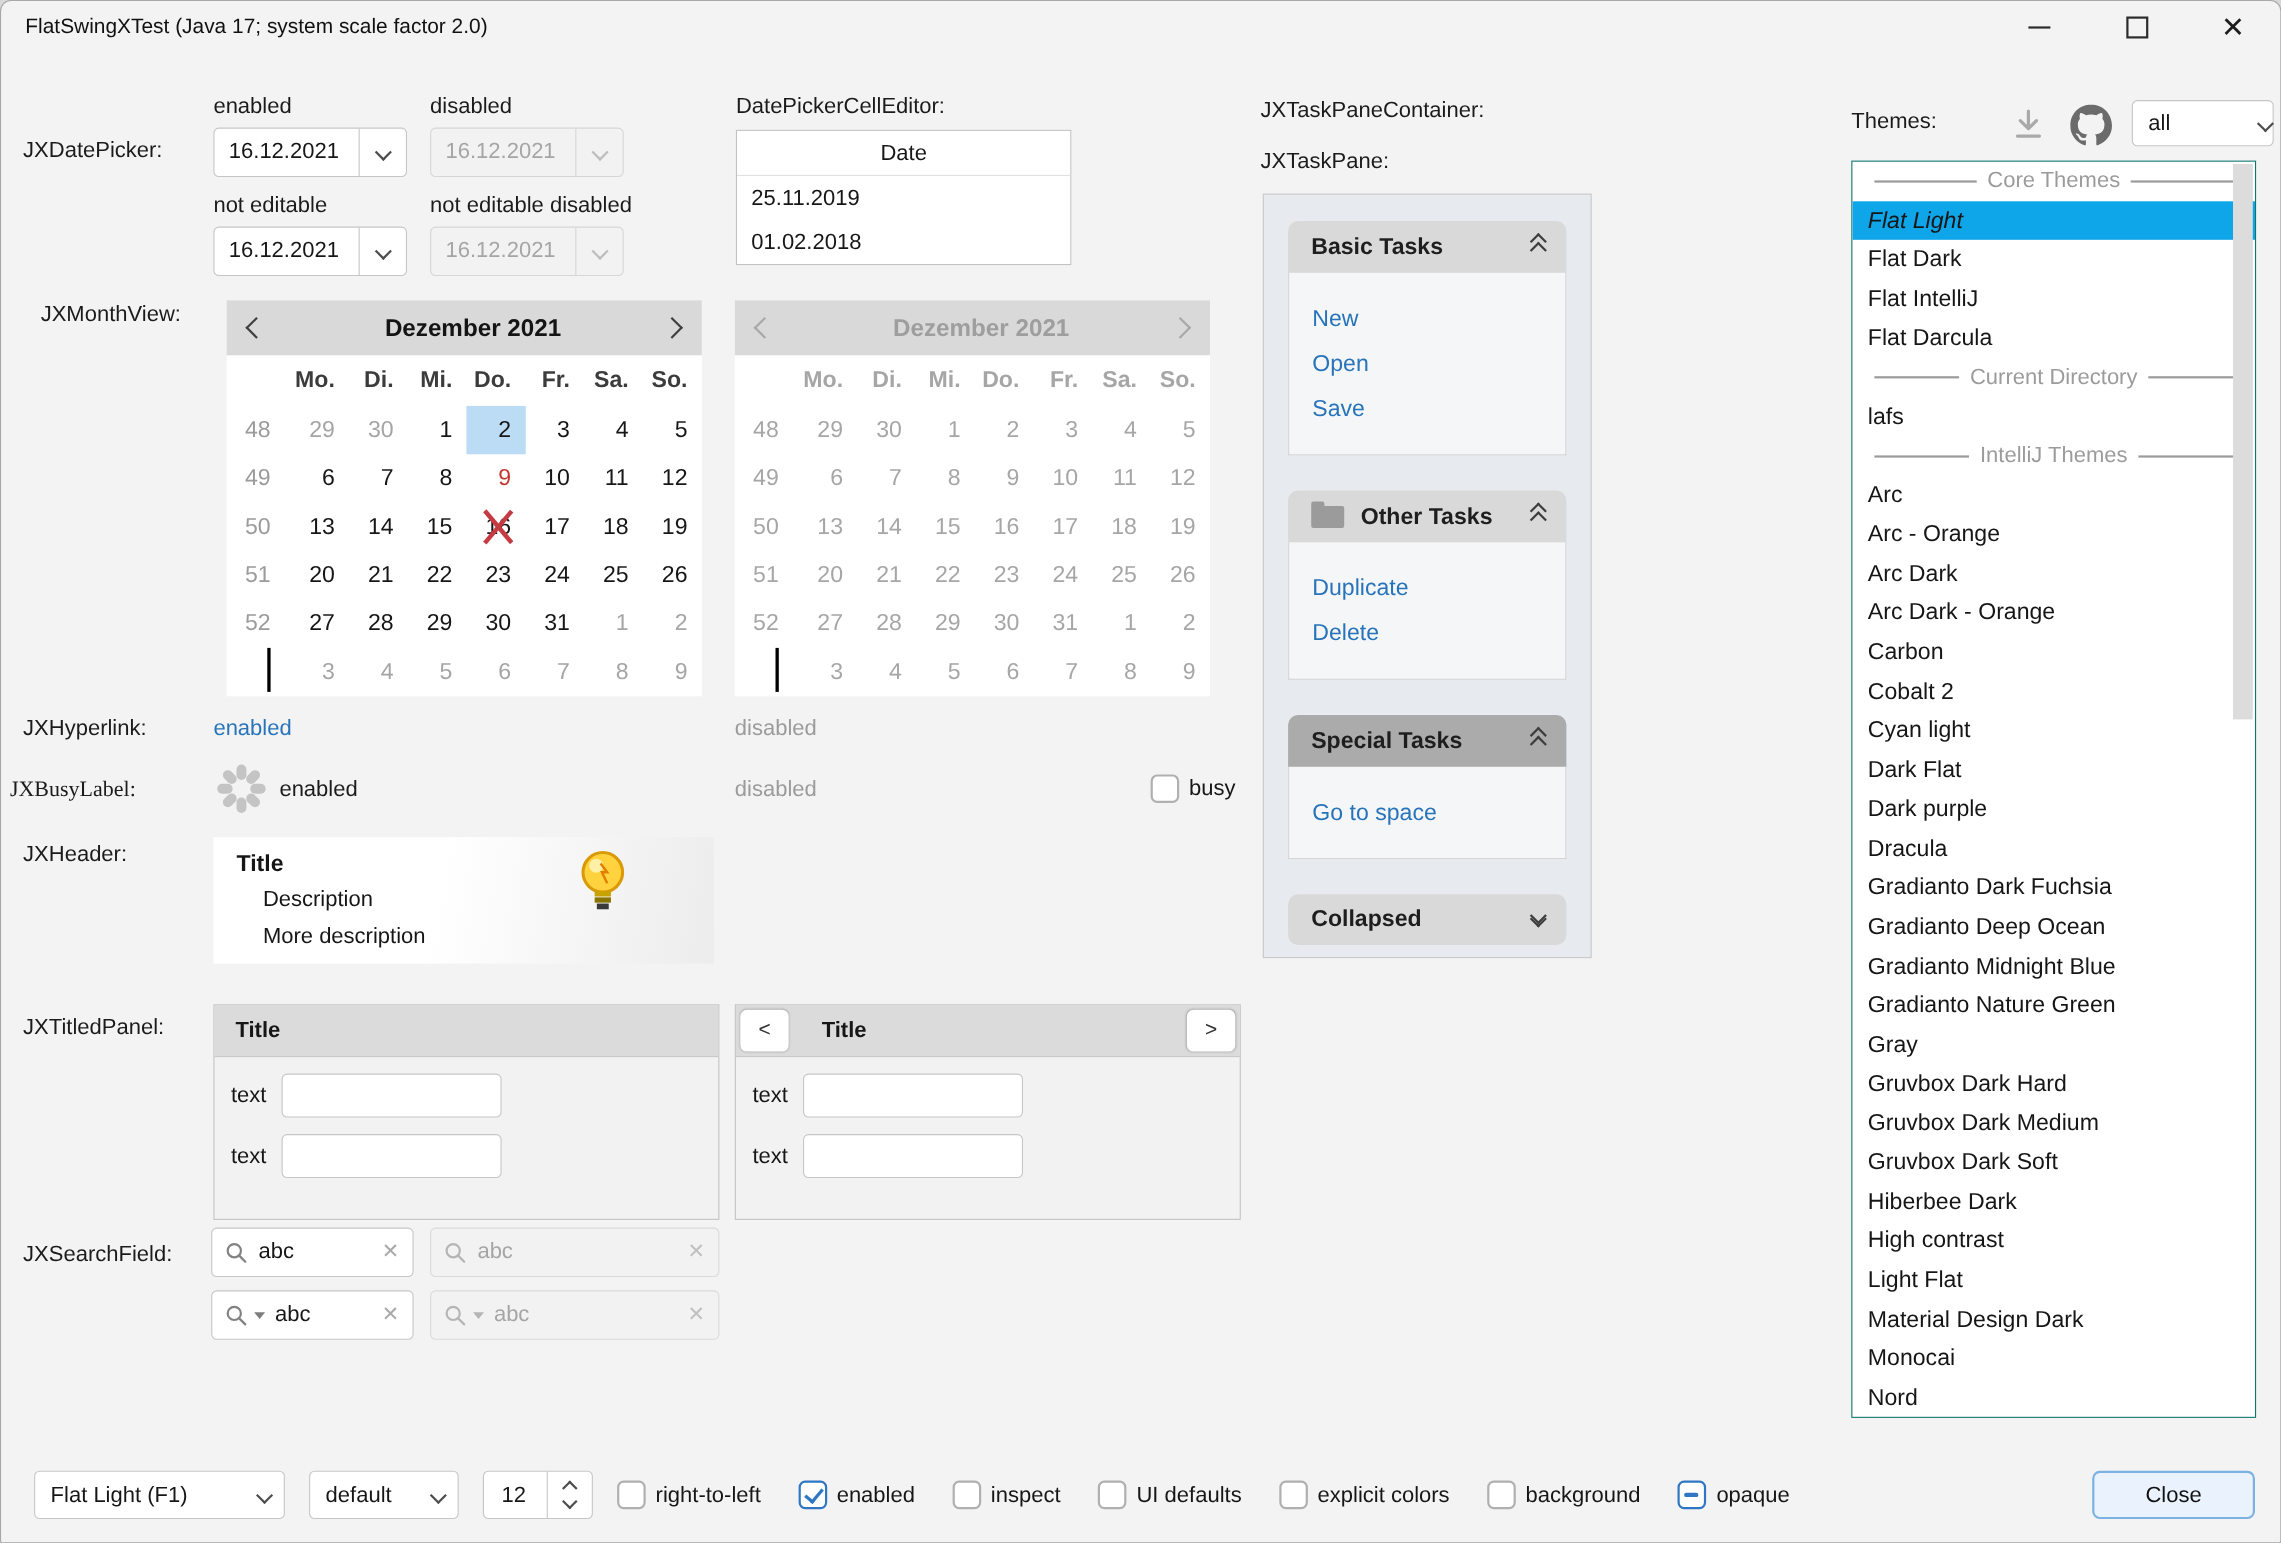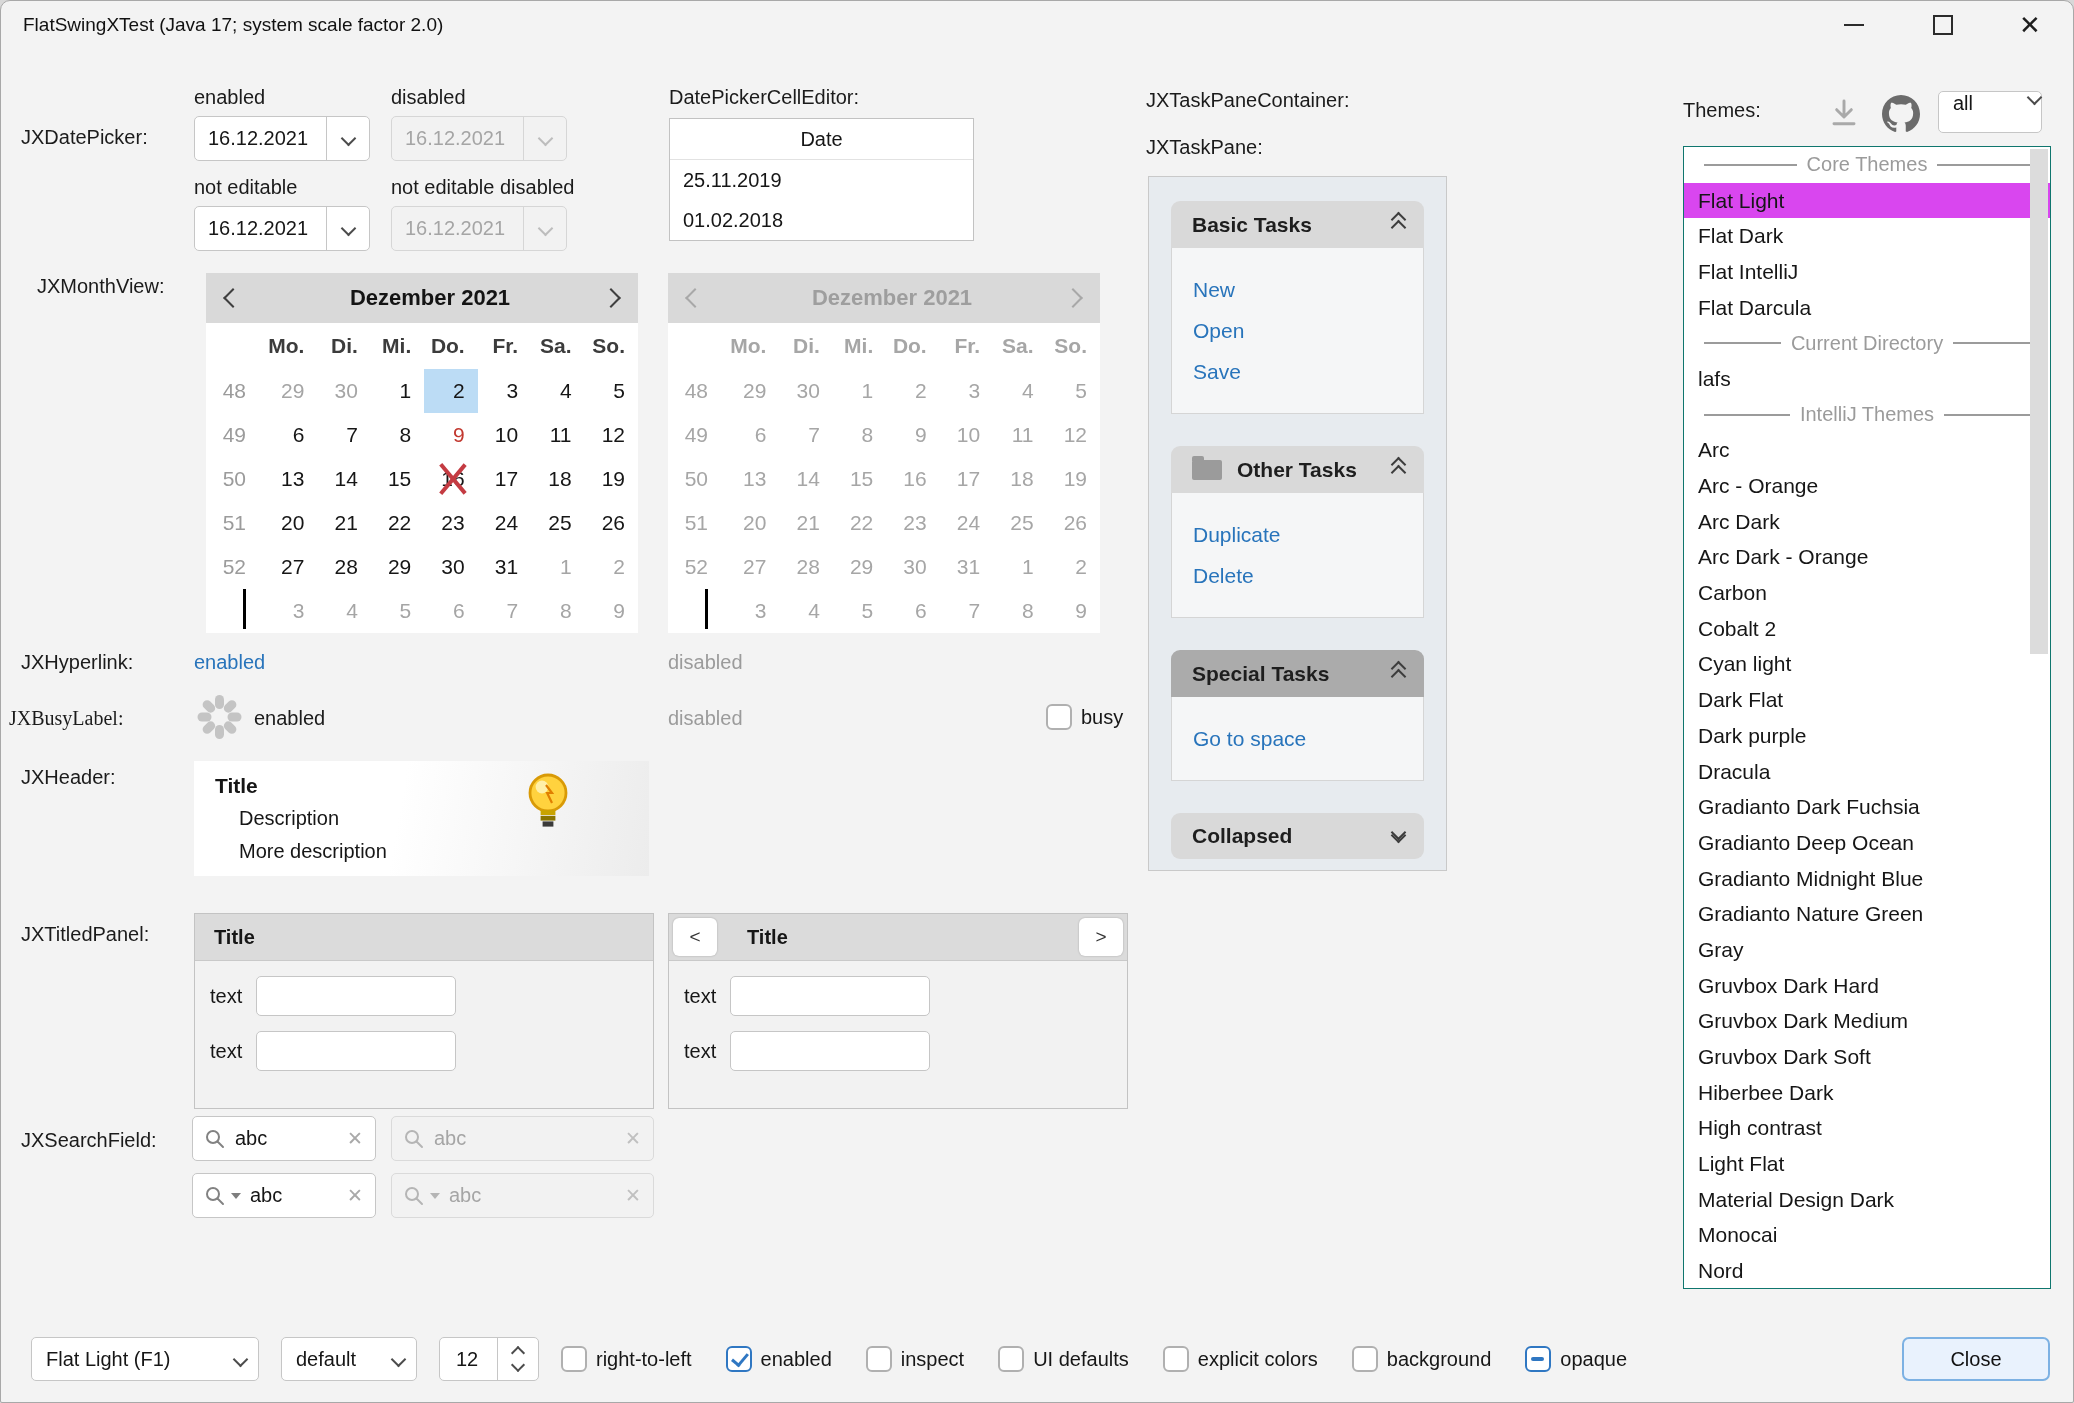--- a/index.html
+++ b/index.html
@@ -95,26 +95,26 @@
   .dchev{margin-left:auto;margin-right:20px;display:flex;flex-direction:column;align-items:center;}
   .dchev i{display:block;width:9px;height:9px;border-right:2.5px solid #3d3d3d;border-bottom:2.5px solid #3d3d3d;}
   .dchev.up i{transform:rotate(-135deg);margin-top:-3px;}
   .dchev.down i{transform:rotate(45deg);margin-top:-8px;}
   .dchev.down{padding-top:4px;}
   .folder{position:relative;width:30px;height:20px;background:#9b9b9b;border-radius:2px;margin-right:15px;}
   .folder::before{content:"";position:absolute;left:0;top:-4px;width:12px;height:5px;background:#9b9b9b;border-radius:2px 2px 0 0;}
   .pane-body{background:#f5f6f7;border:1px solid #d5d5d5;border-top:none;padding:21px 0 21px 0;}
   .tlink{padding:0 21px;line-height:41px;font-size:21px;color:#2874bb;cursor:pointer;}
   
-  #themes-combo{position:absolute;left:1937px;top:90px;width:104px;height:42px;display:flex;padding:0 1px 0 14px;font-size:20px;}
+  #themes-combo{position:absolute;left:1937px;top:90px;width:129px;height:42px;display:flex;align-items:center;padding:0 1px 0 14px;font-size:20px;}
   #themes-combo .chev{margin-left:auto;width:9px;height:9px;}
   #themes-list{position:absolute;left:1682px;top:145px;width:368px;height:1143px;background:#fff;border:1px solid #0f766e;
       box-sizing:border-box;overflow:hidden;}
   .titem{height:35.7px;display:flex;align-items:center;padding-left:14px;font-size:21px;white-space:nowrap;}
-  .titem.selected{background:#d946ef;}
+  .titem.selected{background:#0ea5e9;font-style:italic;}
   .tsep{height:35.7px;display:flex;align-items:center;color:#9b9b9b;font-size:20px;padding:0 10px;white-space:nowrap;}
   .tsep .line{flex:1;height:2px;background:#9b9b9b;margin:0 10px;}
   #themes-scroll{position:absolute;right:2px;top:2px;width:18px;height:505px;background:#dcdcdc;}
   
   .cb{position:relative;width:26px;height:26px;border:2px solid #b0b0b0;border-radius:6px;background:#fff;box-sizing:border-box;flex:none;}
   .cb.checked,.cb.indeterminate{border-color:#2f77c2;}
   .cb.checked::after{content:"";position:absolute;left:7px;top:2px;width:7px;height:13px;
       border-right:3px solid #2f77c2;border-bottom:3px solid #2f77c2;transform:rotate(40deg);}
   .cb.indeterminate::after{content:"";position:absolute;left:4px;top:9px;width:13px;height:4px;background:#2f77c2;border-radius:2px;}
   .cbg{display:flex;align-items:center;gap:9px;font-size:20px;white-space:nowrap;}

